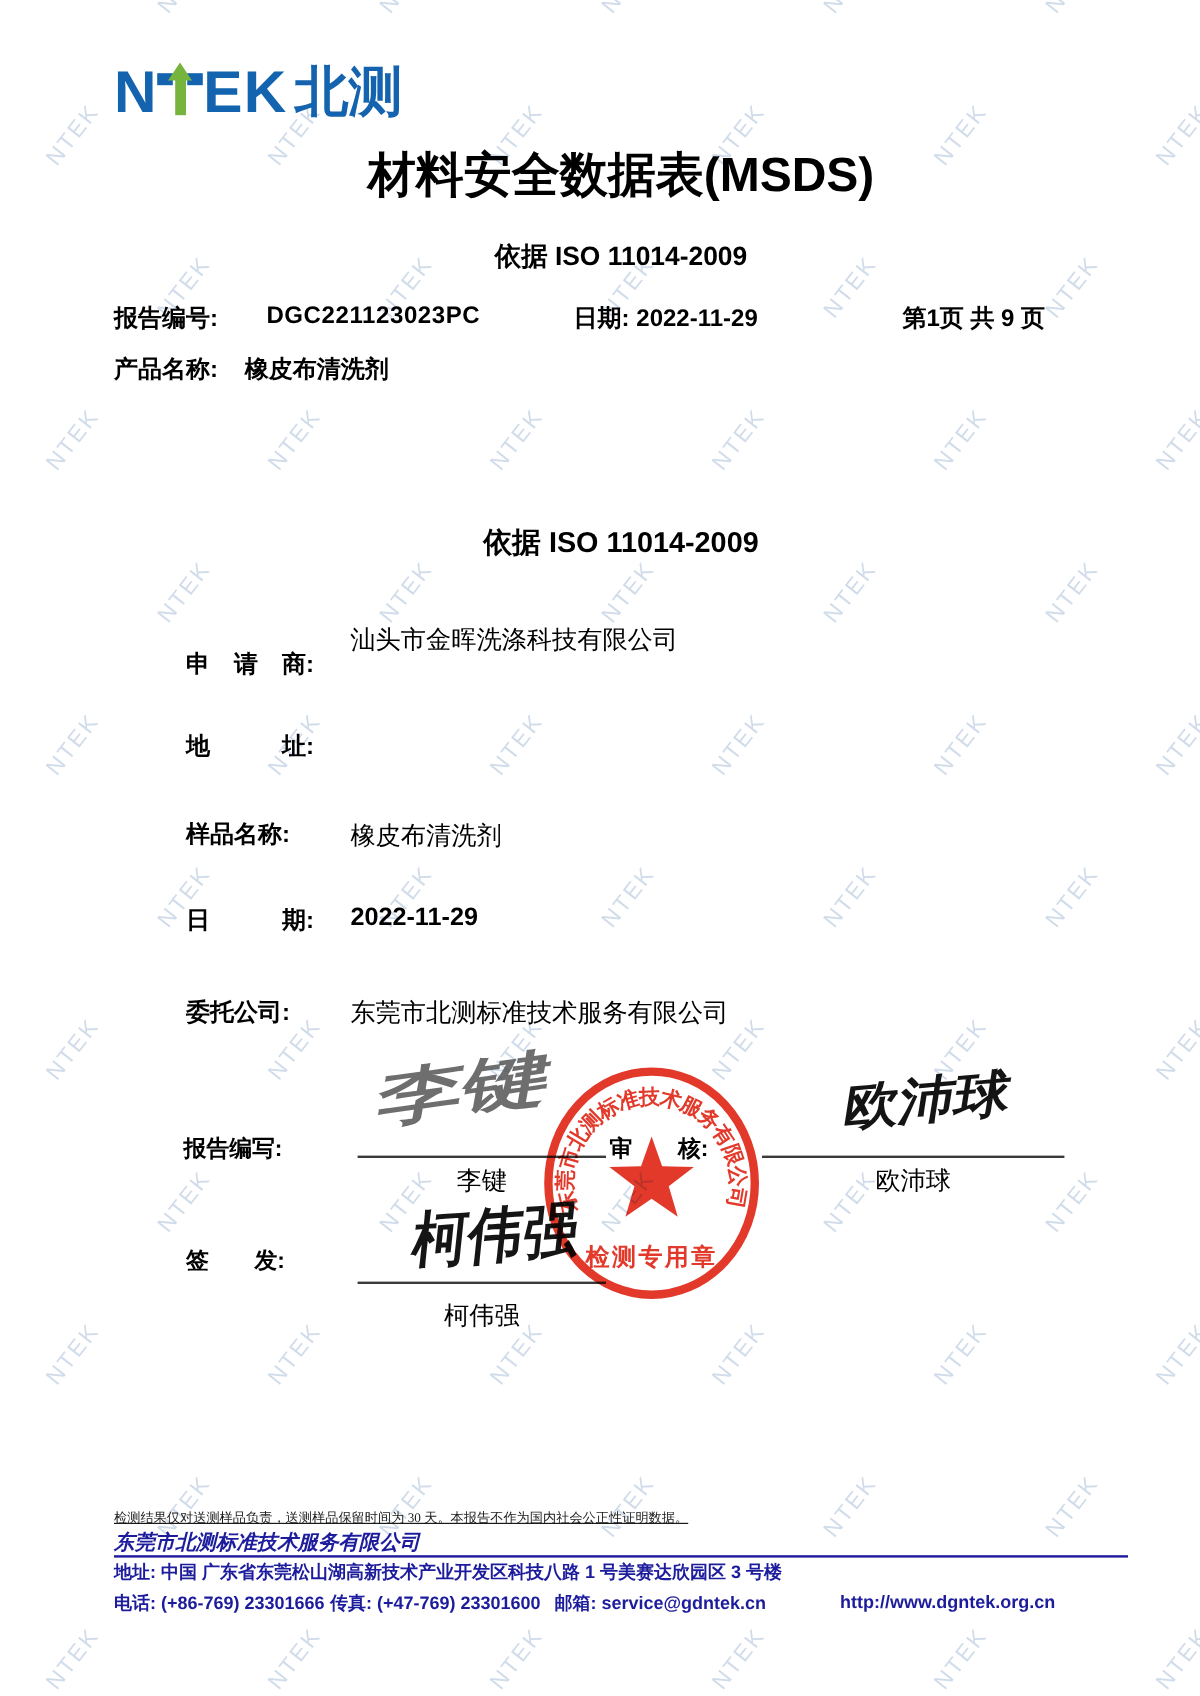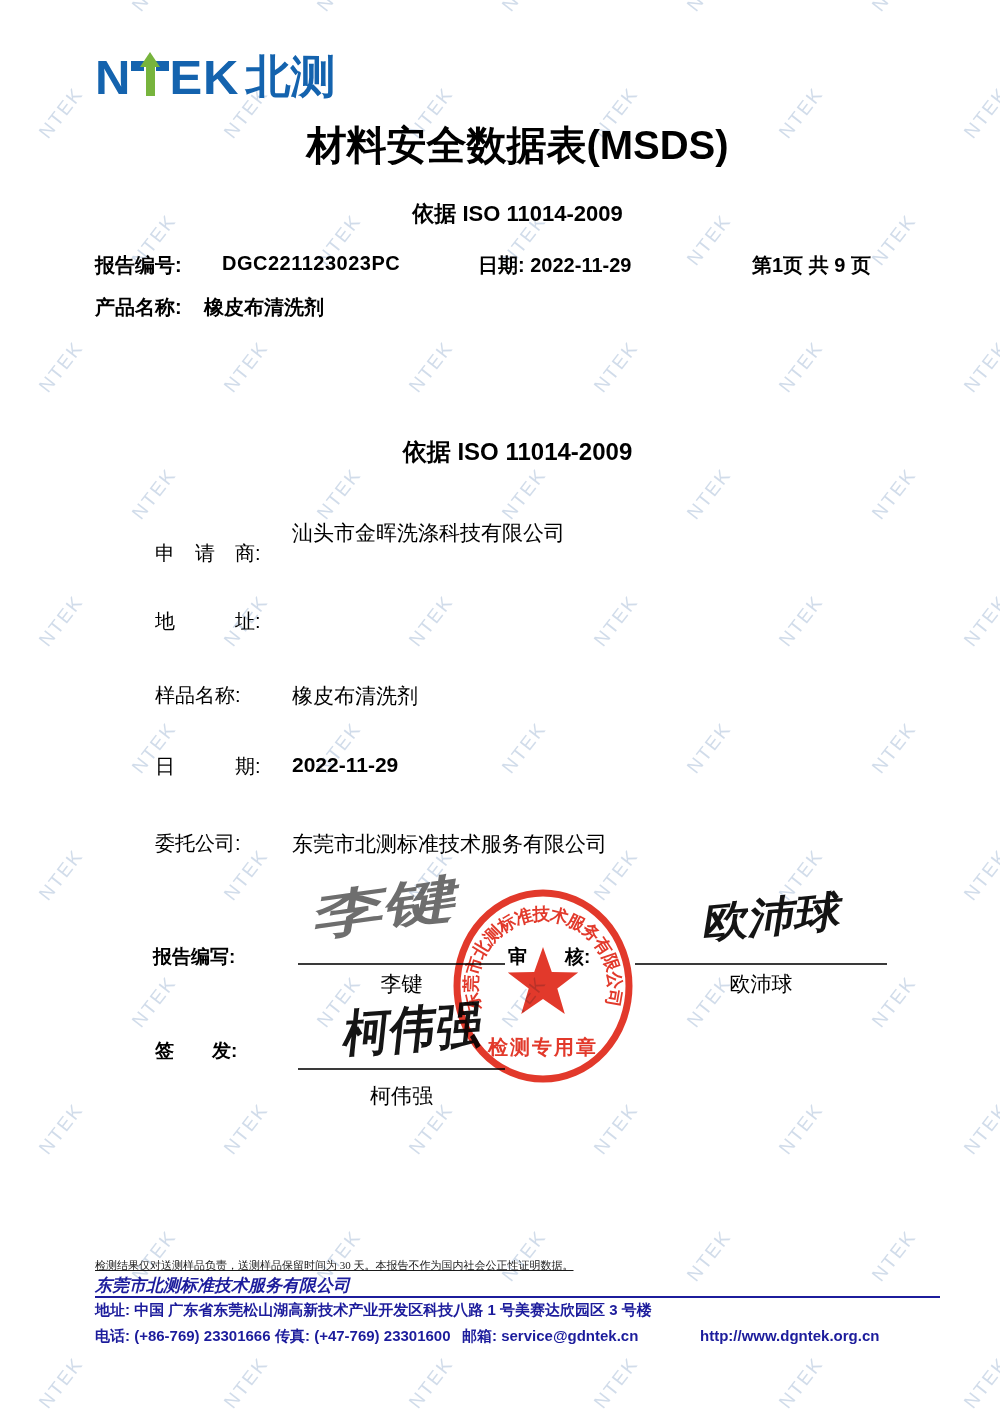--- a/index.html
+++ b/index.html
@@ -21,21 +21,21 @@
   .logo-t .head{position:absolute;left:9px;top:-2px;width:0;height:0;
       border-left:10px solid transparent;border-right:10px solid transparent;border-bottom:15px solid #77b43d;}
   
   .title{left:95px;width:845px;top:118px;text-align:center;font-size:40px;font-weight:bold;z-index:1;}
   .basis1{left:95px;width:845px;top:199px;text-align:center;font-size:22px;font-weight:bold;z-index:1;}
   .report-row{top:252px;font-size:20px;font-weight:bold;z-index:1;}
   .product-row{top:294px;font-size:20px;font-weight:bold;z-index:1;}
   .msds{left:95px;width:845px;top:320px;text-align:center;font-size:68px;font-weight:bold;letter-spacing:2px;z-index:1;}
   .basis2{left:95px;width:845px;top:436px;text-align:center;font-size:24px;font-weight:bold;z-index:1;}
   
-  .f-label{position:absolute;left:155px;font-size:20px;font-weight:normal;white-space:nowrap;z-index:1;}
+  .f-label{position:absolute;left:155px;font-size:20px;font-weight:bold;white-space:nowrap;z-index:1;}
   .f-value{position:absolute;left:292px;font-size:21px;font-family:"Liberation Serif", serif;white-space:nowrap;z-index:1;}
   .addr-value{position:absolute;left:292px;top:576px;width:585px;font-size:21px;line-height:37px;
       font-family:"Liberation Serif", serif;white-space:normal;z-index:1;}
   
   .sig-label{position:absolute;font-size:19px;font-weight:bold;white-space:nowrap;z-index:1;}
   .sig-line{position:absolute;height:0;border-top:2px solid #3a3a3a;z-index:1;}
   .sig-print{position:absolute;text-align:center;font-size:21px;font-family:"Liberation Serif", serif;z-index:1;}
   .script{position:absolute;font-family:"Liberation Serif", serif;font-weight:600;white-space:nowrap;z-index:2;}
   .script-writer{left:315px;top:884px;font-size:50px;color:#4a4a4a;opacity:.8;
       transform:rotate(-8deg) skewX(-18deg) scaleX(1.45);transform-origin:left center;}

